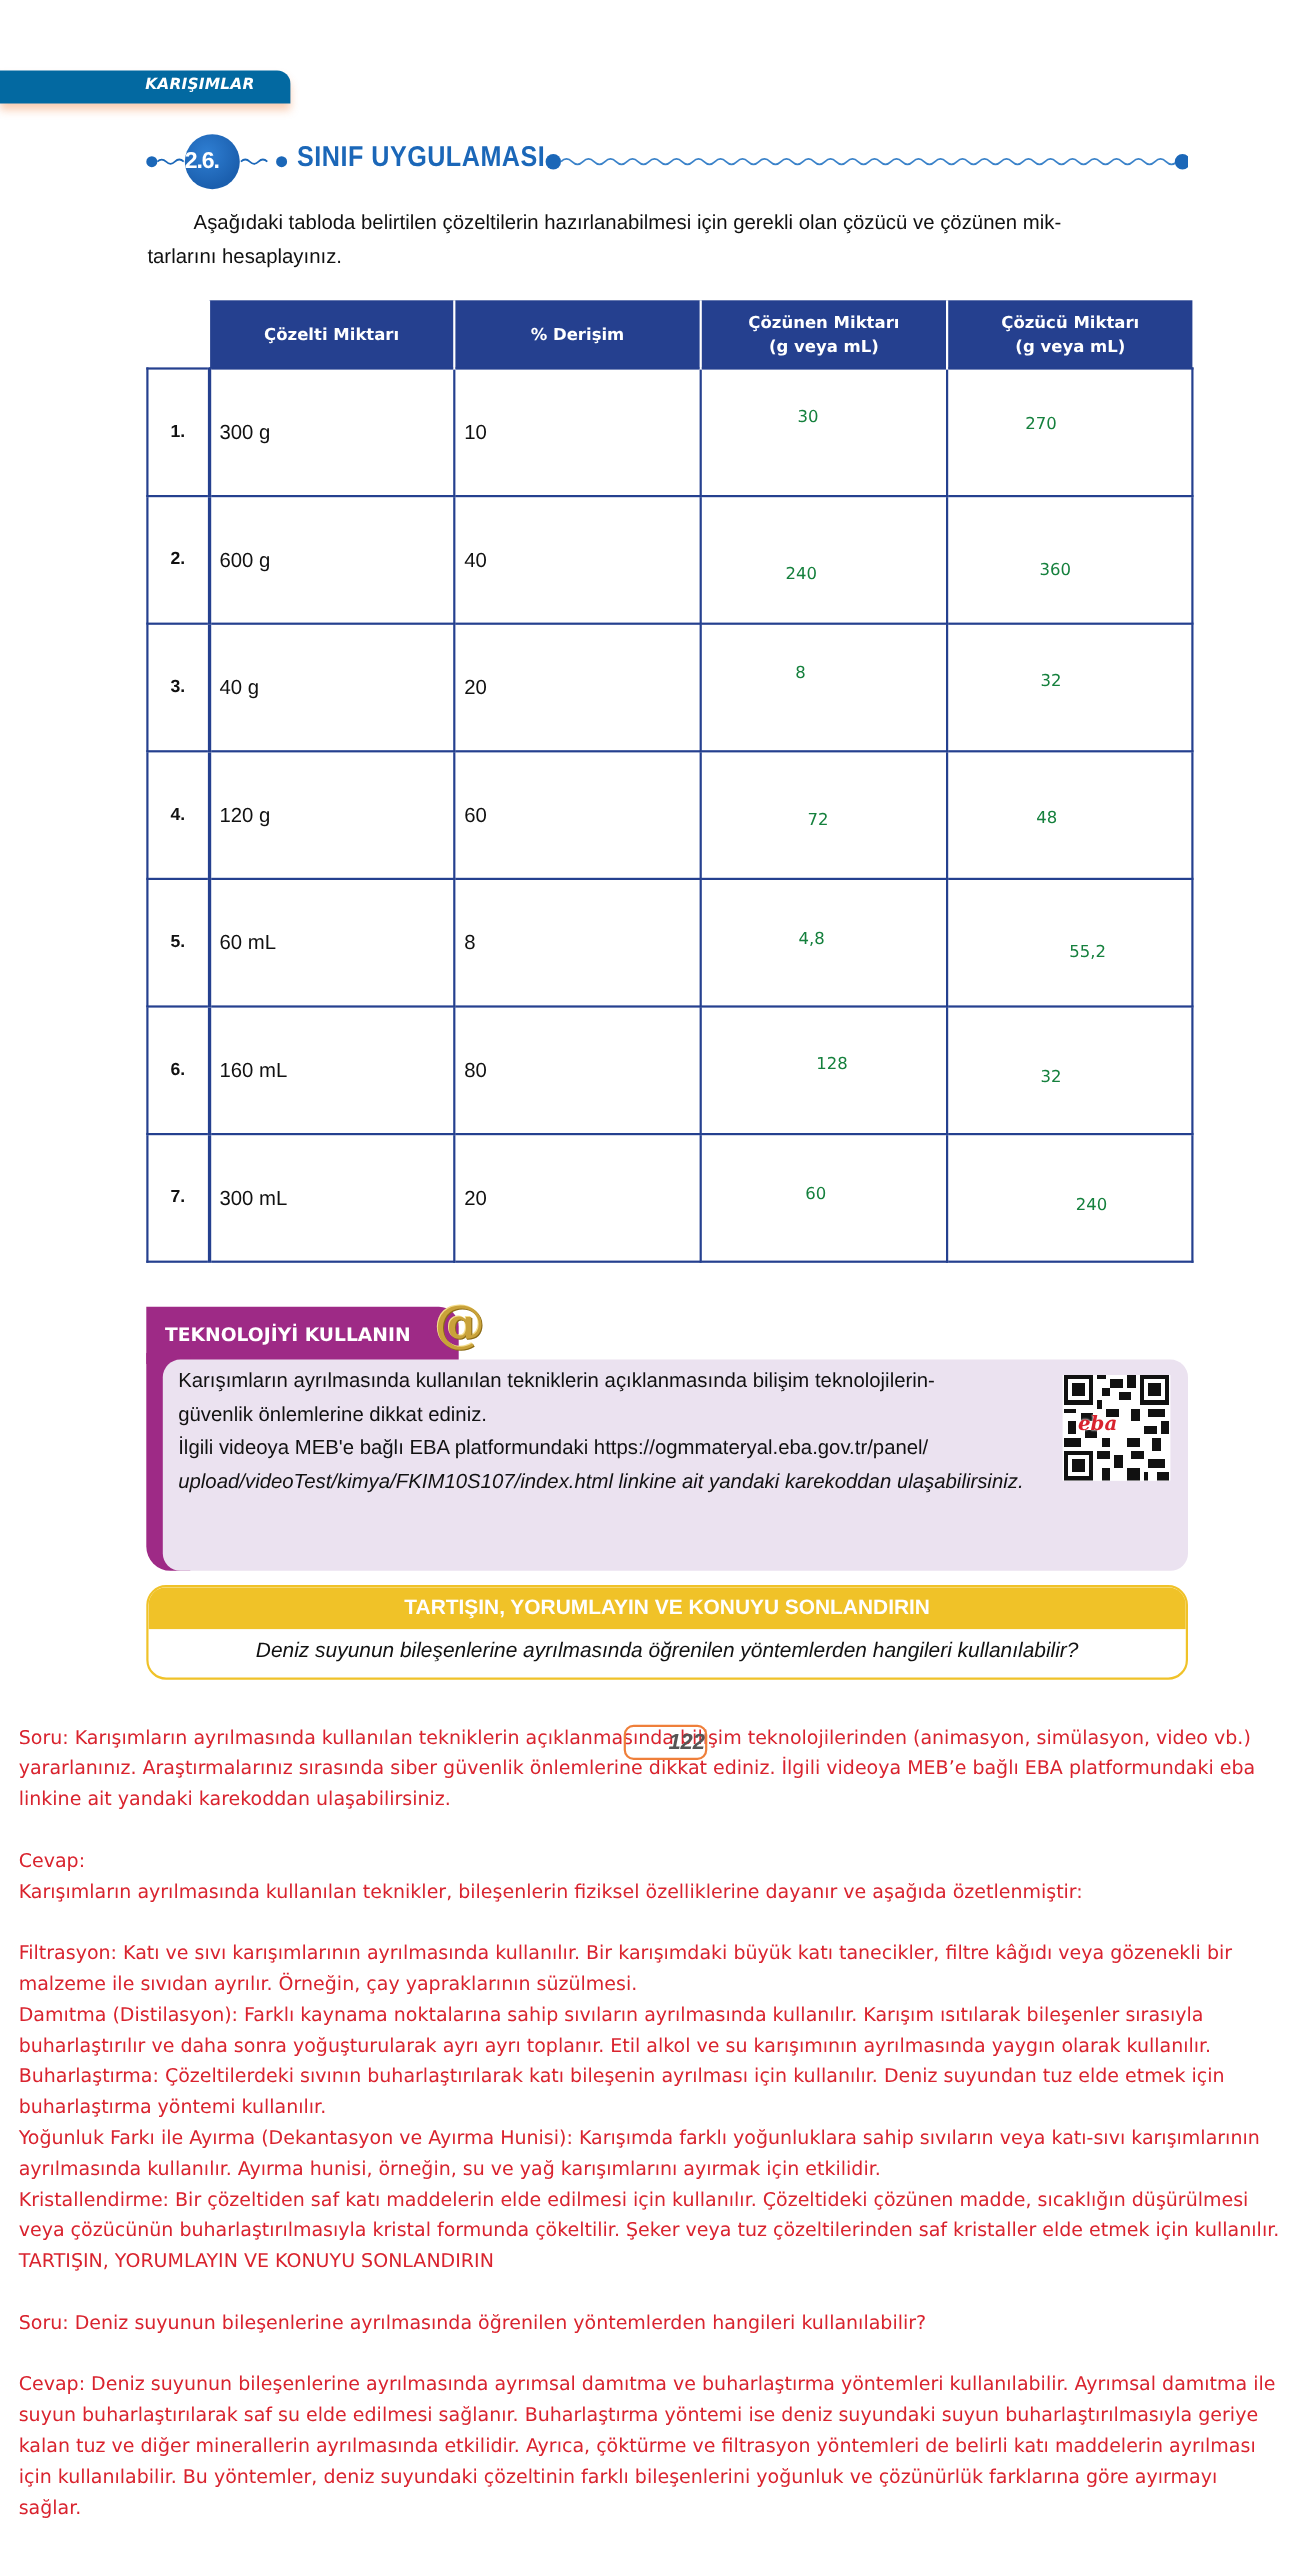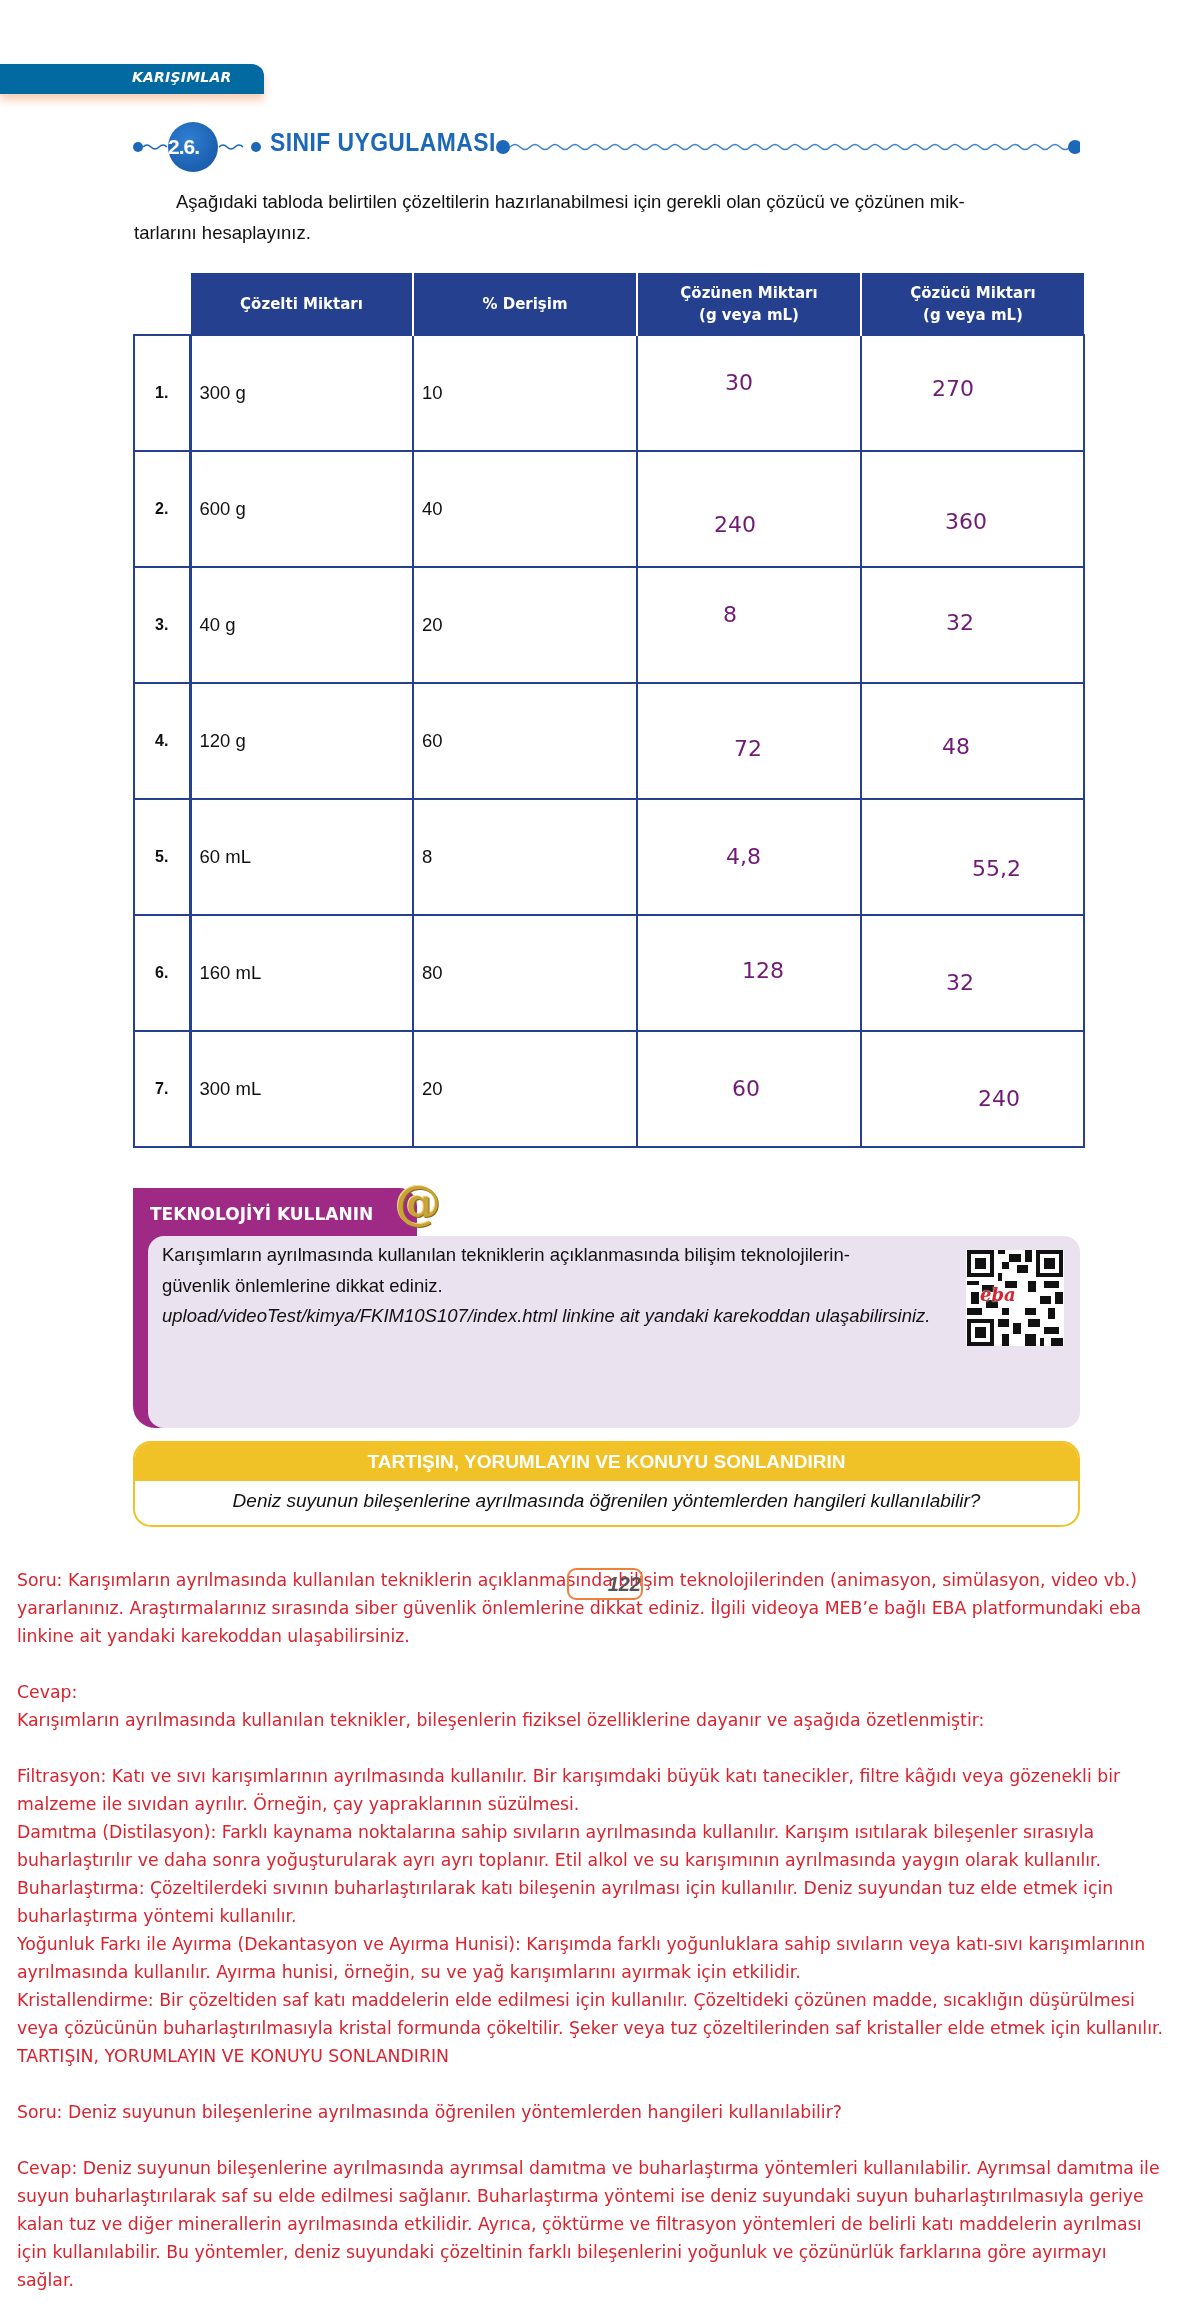--- a/index.html
+++ b/index.html
@@ -52,21 +52,21 @@
     height: 116px; border: 2px solid #25408f; font-size: 18.5px; vertical-align: middle;
     padding-left: 8px; color: #111;
   }
   td.idx { width: 56px; text-align: center; font-weight: bold; font-size: 16px; padding-left: 0; border-right: 3px solid #25408f; }
   td.c1, th.c1 { width: 223px; }
   td.c2, th.c2 { width: 224px; }
   td.c3, th.c3 { width: 224px; }
   td.c4, th.c4 { width: 223px; }
   td.ans { position: relative; padding: 0; }
   td.ans span {
-    position: absolute; color: #701a75; font-size: 22px;
+    position: absolute; color: #15803d; font-size: 15px;
     font-family: "DejaVu Sans", sans-serif;
   }
 
   
   .tech-tab {
     position: absolute; left: 133px; top: 1188px; width: 284px; height: 52px;
     background: #9e2a86; border-radius: 0 18px 0 0;
   }
   .tech-tab .label {
     position: absolute; left: 17px; top: 16px; color: #fff; font-weight: bold;
@@ -256,20 +256,21 @@
 
 <div class="tech-tab">
   <span class="label">TEKNOLOJİYİ KULLANIN</span>
   <span class="at">@</span>
 </div>
 <div class="tech-side"></div>
 <div class="tech-body"></div>
 <div class="tech-text">
   <p>Karışımların ayrılmasında kullanılan tekniklerin açıklanmasında bilişim teknolojilerin-</p>
   <p>güvenlik önlemlerine dikkat ediniz.</p>
+  <p>İlgili videoya MEB'e bağlı EBA platformundaki https://ogmmateryal.eba.gov.tr/panel/</p>
   <p class="wide">upload/videoTest/kimya/FKIM10S107/index.html linkine ait yandaki karekoddan ulaşabilirsiniz.</p>
 </div>
 <svg class="qr" viewBox="0 0 25 25" shape-rendering="crispEdges">
   <rect width="25" height="25" fill="#fff"></rect>
   <g fill="#111">
     <rect x="0" y="0" width="7" height="7"></rect>
       <rect x="1" y="1" width="5" height="5" fill="#fff"></rect>
       <rect x="2" y="2" width="3" height="3"></rect>
     <rect x="18" y="0" width="7" height="7"></rect>
       <rect x="19" y="1" width="5" height="5" fill="#fff"></rect>

